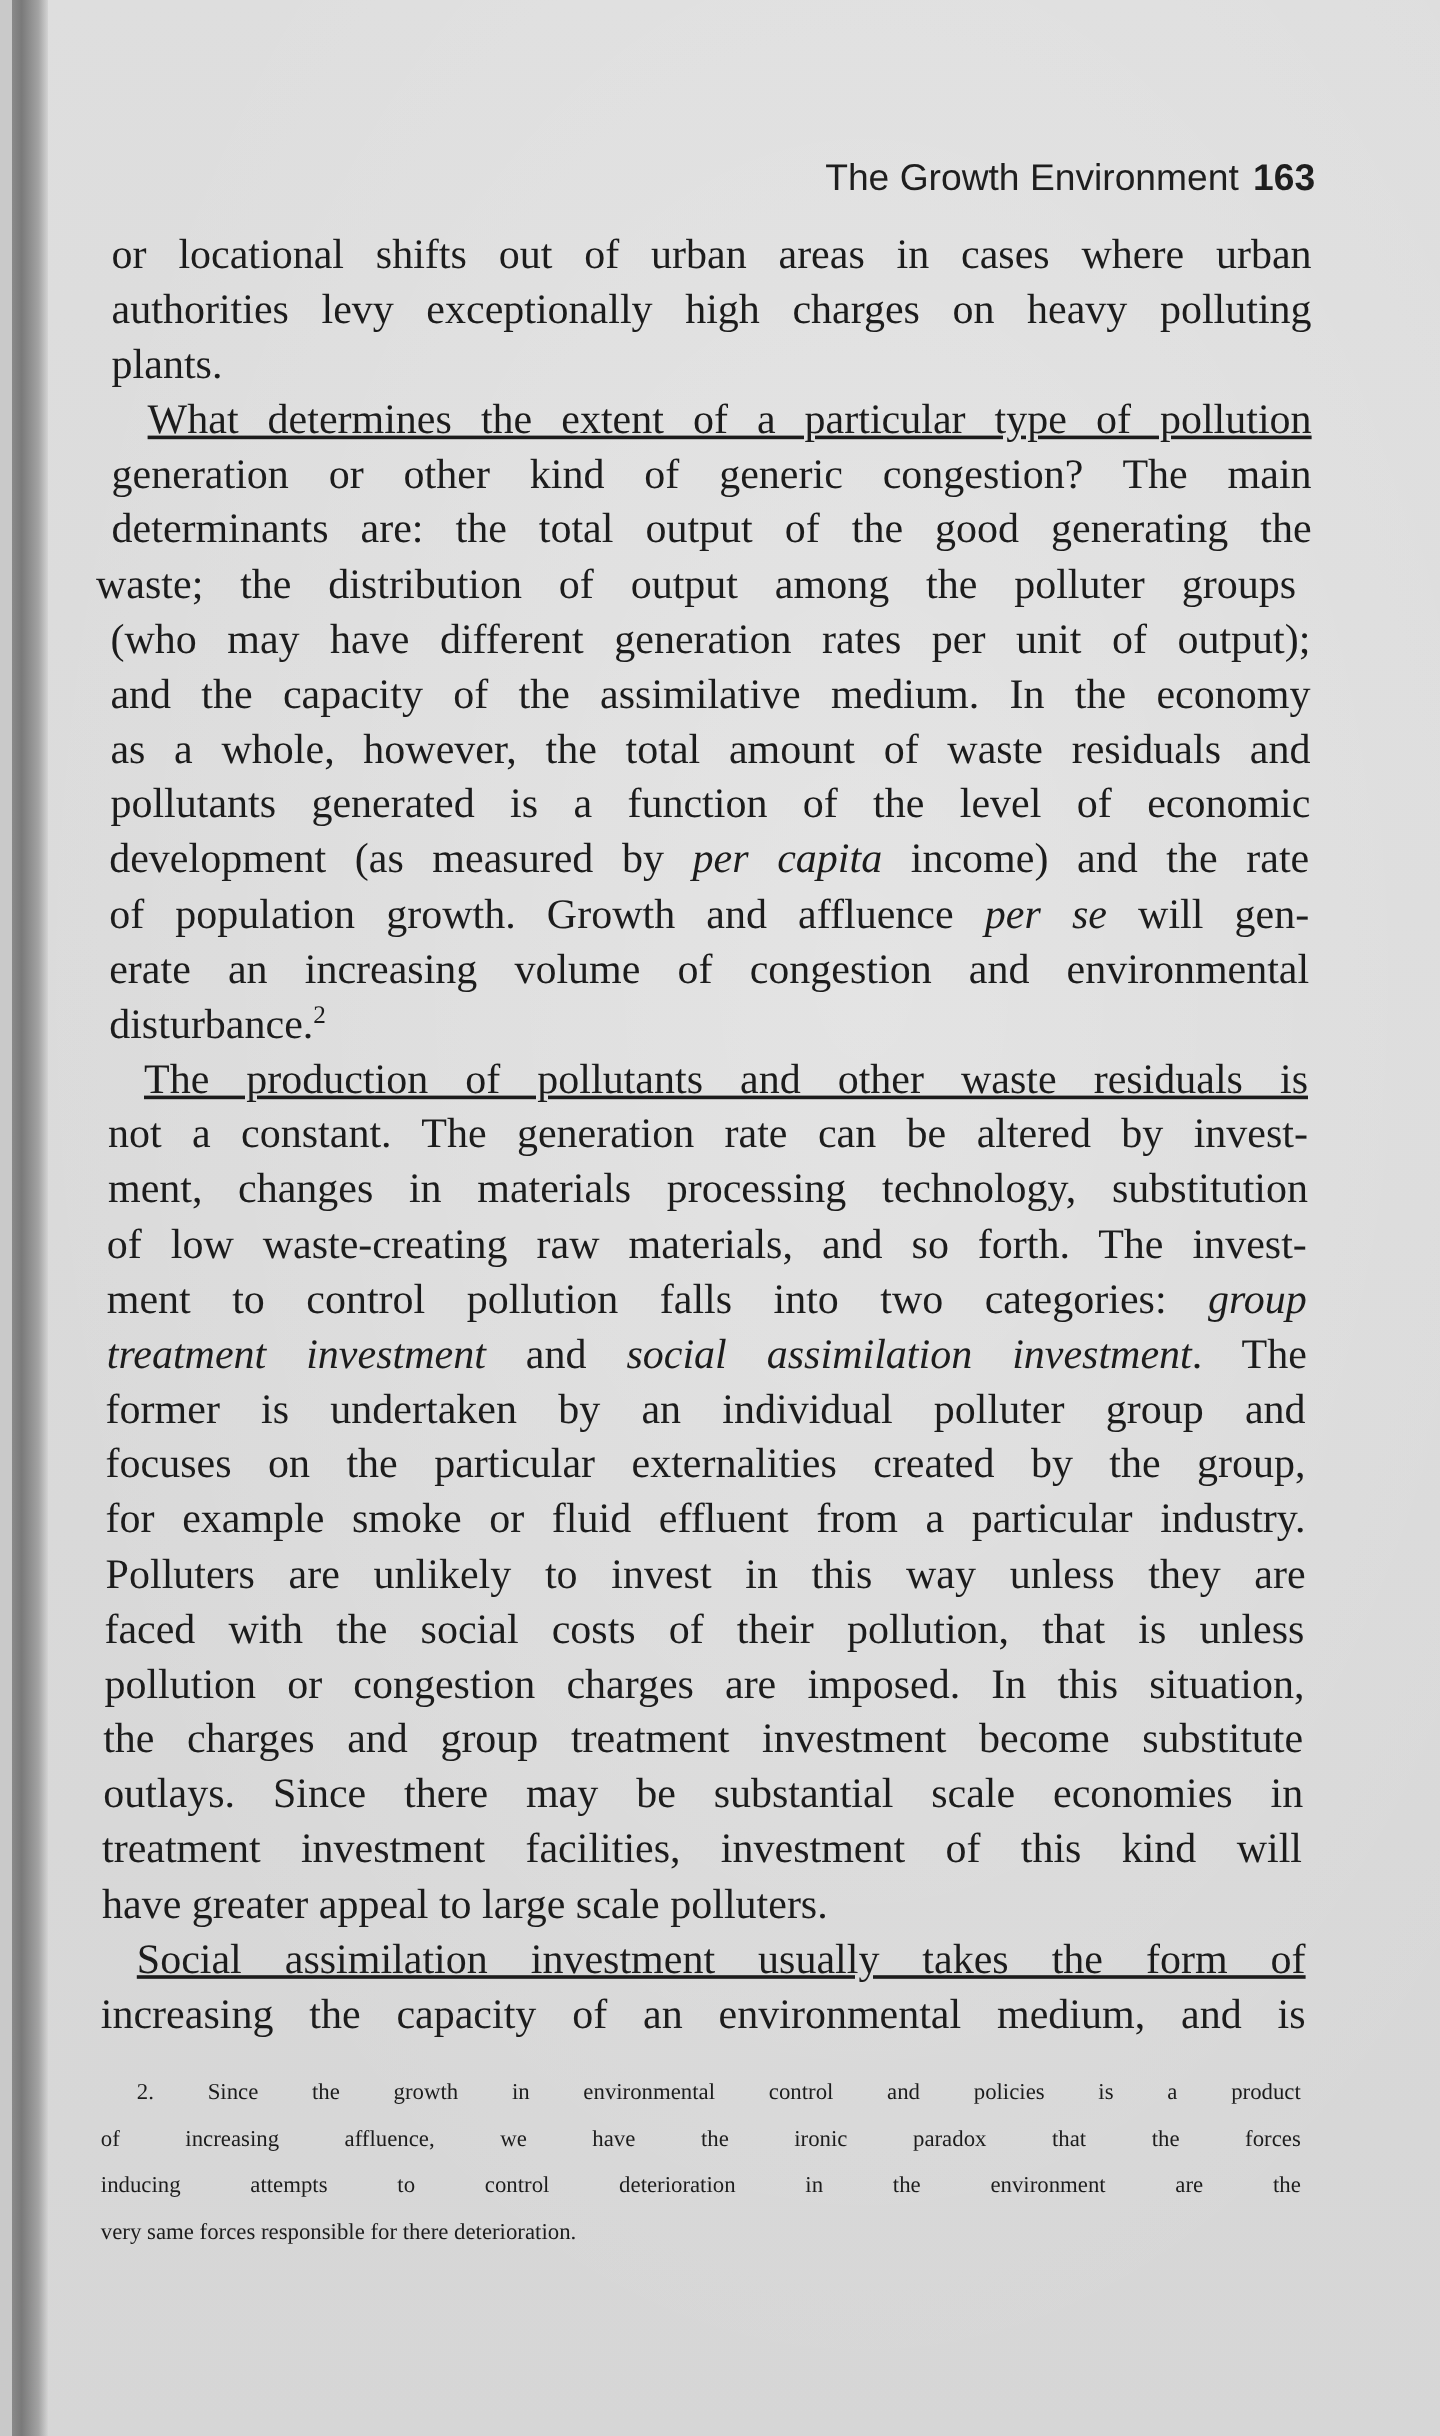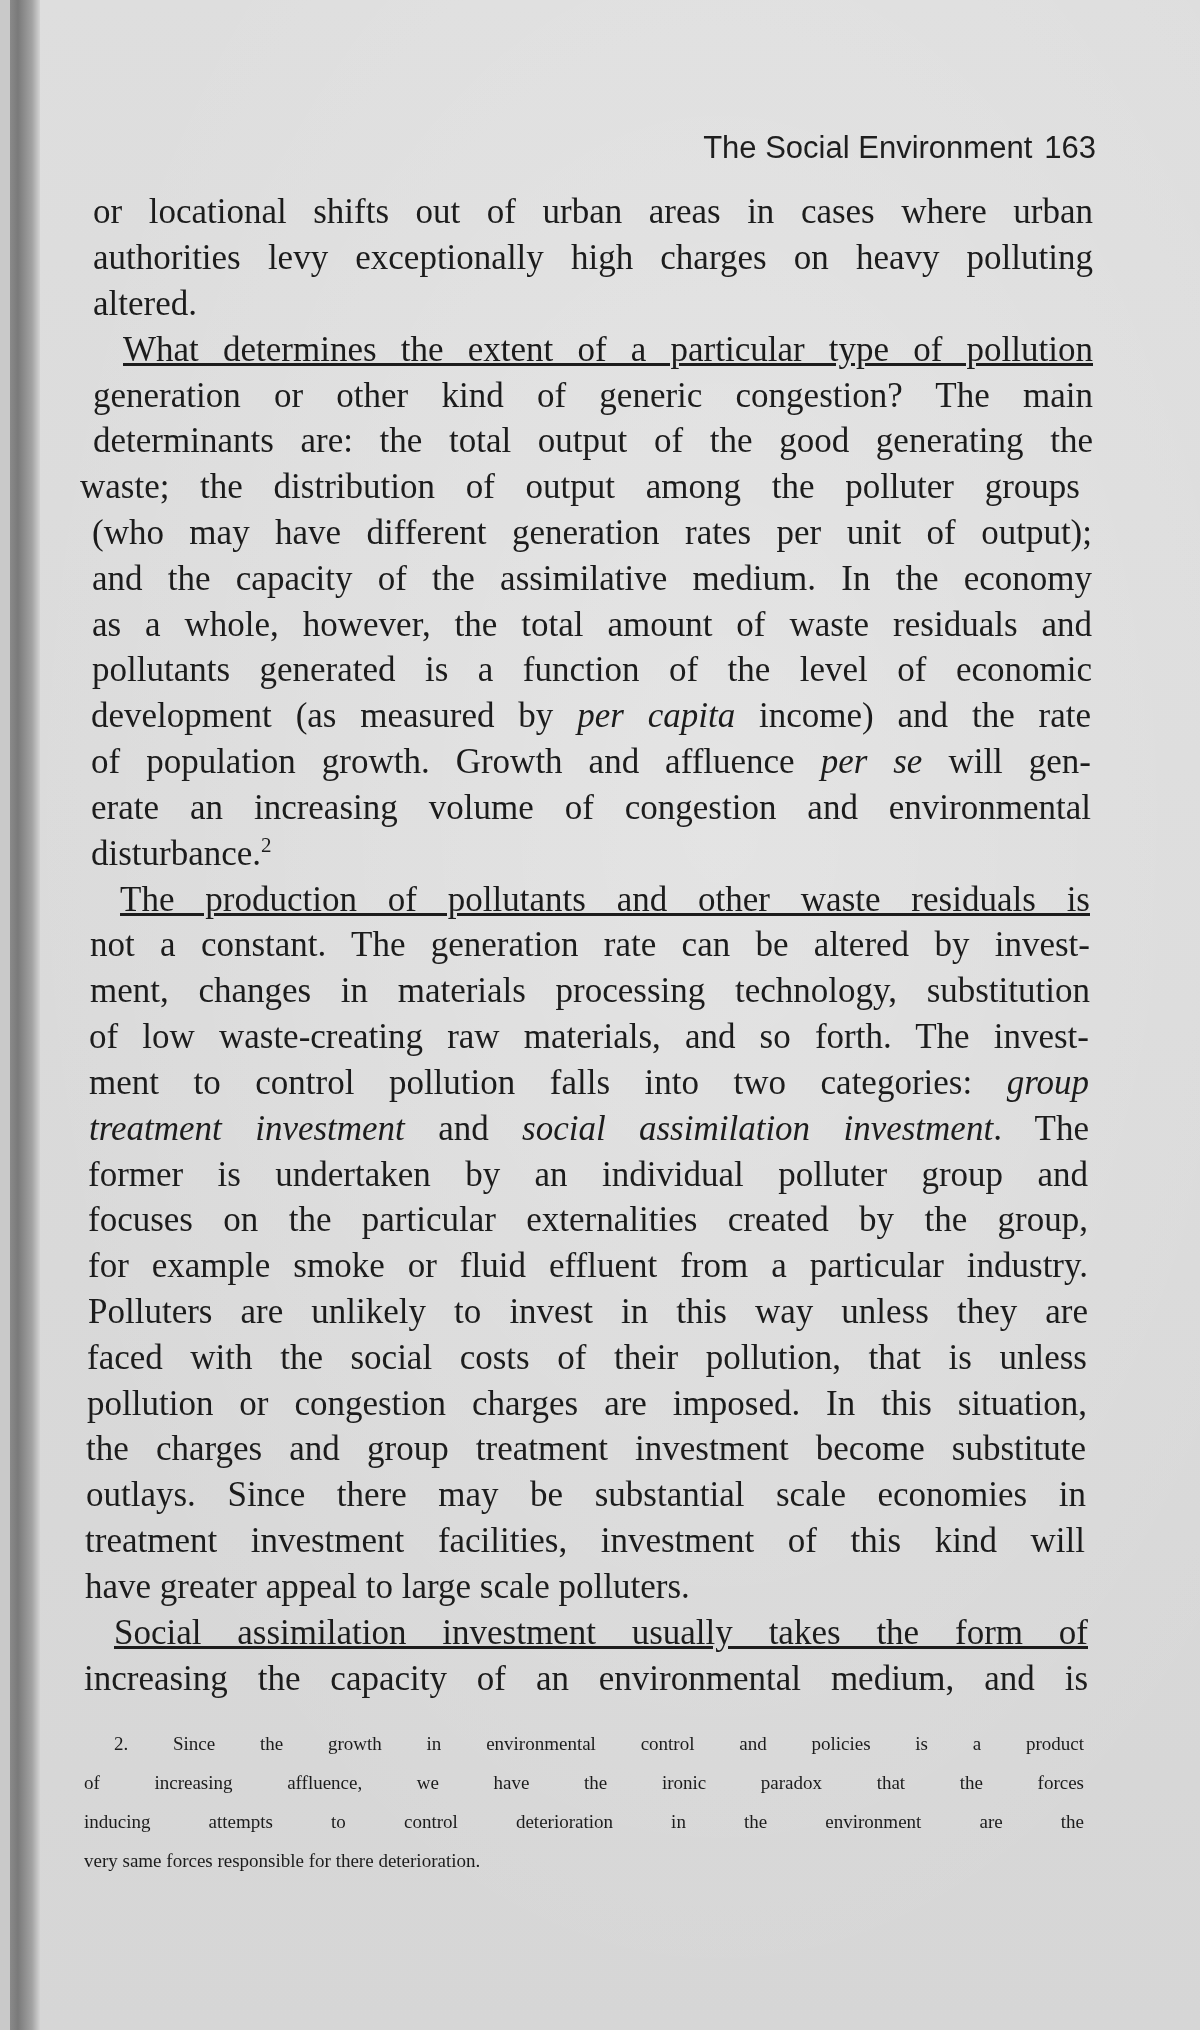--- a/index.html
+++ b/index.html
@@ -18,21 +18,21 @@
     }
     .binding-edge {
       position: absolute; left: 0; top: 0; width: 10px; height: 2030px;
       background: #c9c9c9;
     }
     .running-head {
       position: absolute; right: 104px; top: 130px;
       font-family: "Liberation Sans", "DejaVu Sans", sans-serif;
       font-size: 31px; color: #1e1e1e; white-space: nowrap;
     }
-    .running-head .folio { font-weight: normal; margin-left: 12px; }
+    .running-head .folio { font-weight: bold; margin-left: 12px; }
     .line {
       position: absolute; white-space: nowrap;
       font-size: 35px; line-height: 40px;
       text-align: justify; text-align-last: justify;
     }
     .line.last { text-align-last: left; }
     .line.indent { padding-left: 30px; box-sizing: border-box; text-decoration: underline; }
     .fn {
       position: absolute; white-space: nowrap;
       font-size: 19px; line-height: 32px;
@@ -44,28 +44,28 @@
     i { font-style: italic; }
     sup { font-size: 60%; vertical-align: 0.6em; line-height: 0; }
   </style>
 </head>
 <body>
 
 <div class="binding"></div>
 <div class="binding-edge"></div>
 
 <div class="running-head">
-  <span>The Social Environment</span><span class="folio">163</span>
+  <span>The Growth Environment</span><span class="folio">163</span>
 </div>
 
 <div>
 
   <div class="line" style="left:93px;top:192px;width:1000px">or locational shifts out of urban areas in cases where urban</div>
   <div class="line" style="left:93px;top:238px;width:1000px">authorities levy exceptionally high charges on heavy polluting</div>
-  <div class="line last" style="left:93px;top:284px;width:1000px">altered.</div>
+  <div class="line last" style="left:93px;top:284px;width:1000px">plants.</div>
 
   <div class="line indent" style="left:93px;top:330px;width:1000px">What determines the extent of a particular type of pollution</div>
   <div class="line" style="left:93px;top:376px;width:1000px">generation or other kind of generic congestion? The main</div>
   <div class="line" style="left:93px;top:421px;width:1000px">determinants are: the total output of the good generating the</div>
   <div class="line" style="left:80px;top:467px;width:1000px">waste; the distribution of output among the polluter groups</div>
   <div class="line" style="left:92px;top:513px;width:1000px">(who may have different generation rates per unit of output);</div>
   <div class="line" style="left:92px;top:559px;width:1000px">and the capacity of the assimilative medium. In the economy</div>
   <div class="line" style="left:92px;top:605px;width:1000px">as a whole, however, the total amount of waste residuals and</div>
   <div class="line" style="left:92px;top:650px;width:1000px">pollutants generated is a function of the level of economic</div>
   <div class="line" style="left:91px;top:696px;width:1000px">

